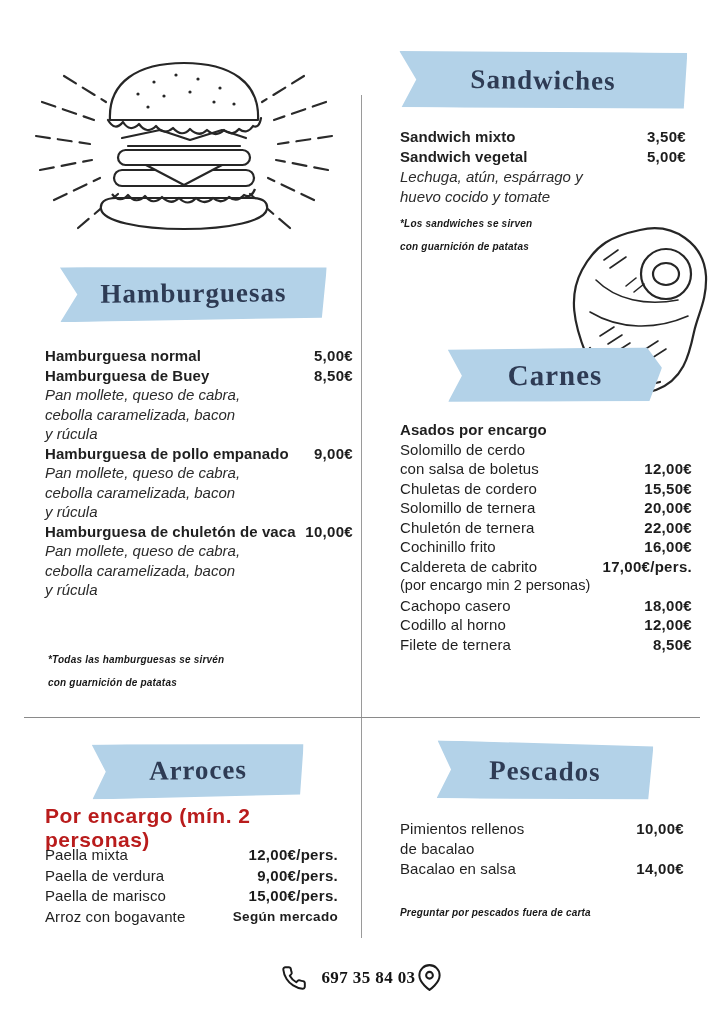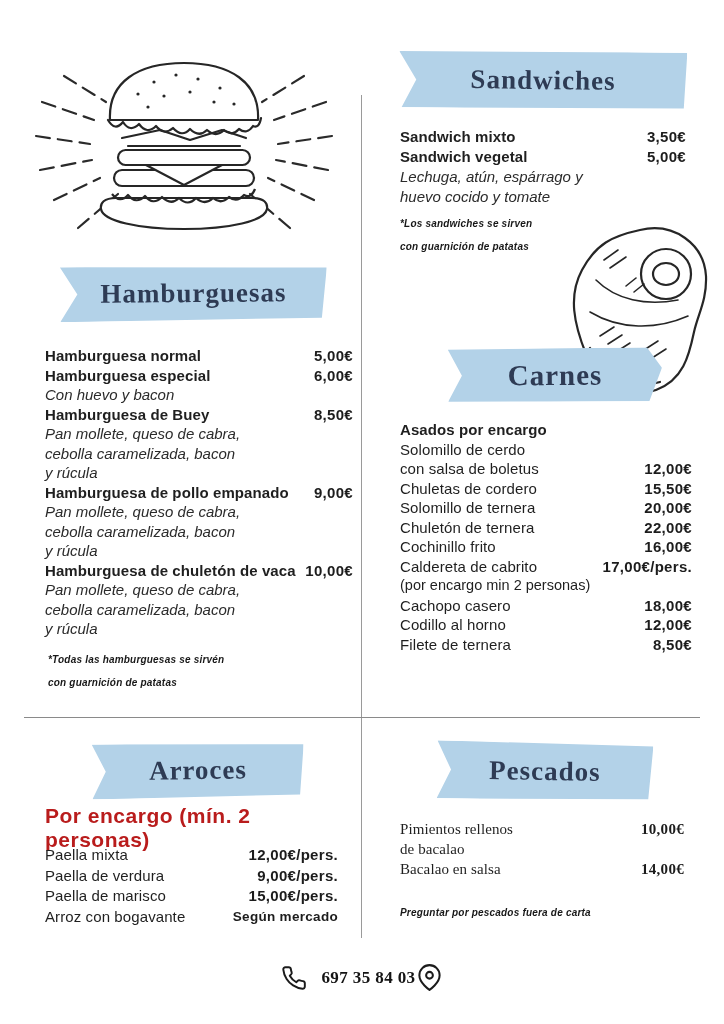--- a/index.html
+++ b/index.html
@@ -155,27 +155,20 @@
 
   <div id="list-ham" class="list" style="left:45px;top:346px;width:308px;">
       <div class="row">
         <div class="names">
           <div class="name b">Hamburguesa normal</div>
         </div>
         <div class="price">5,00€</div>
       </div>
       <div class="row">
         <div class="names">
-          <div class="name b">Hamburguesa especial</div>
-          <div class="desc">Con huevo y bacon</div>
-        </div>
-        <div class="price">6,00€</div>
-      </div>
-      <div class="row">
-        <div class="names">
           <div class="name b">Hamburguesa de Buey</div>
           <div class="desc">Pan mollete, queso de cabra,</div>
           <div class="desc">cebolla caramelizada, bacon</div>
           <div class="desc">y rúcula</div>
         </div>
         <div class="price">8,50€</div>
       </div>
       <div class="row">
         <div class="names">
           <div class="name b">Hamburguesa de pollo empanado</div>
@@ -311,21 +304,21 @@
         <div class="price">15,00€/pers.</div>
       </div>
       <div class="row">
         <div class="names">
           <div class="name">Arroz con bogavante</div>
         </div>
         <div class="price small">Según mercado</div>
       </div>
     </div>
 
-  <div id="list-pes" class="list" style="left:400px;top:819px;width:284px;font-family:Liberation Serif, serif;">
+  <div id="list-pes" class="list" style="left:400px;top:819px;width:284px;">
       <div class="row">
         <div class="names">
           <div class="name">Pimientos rellenos</div>
           <div class="name">de bacalao</div>
         </div>
         <div class="price">10,00€</div>
       </div>
       <div class="row">
         <div class="names">
           <div class="name">Bacalao en salsa</div>

